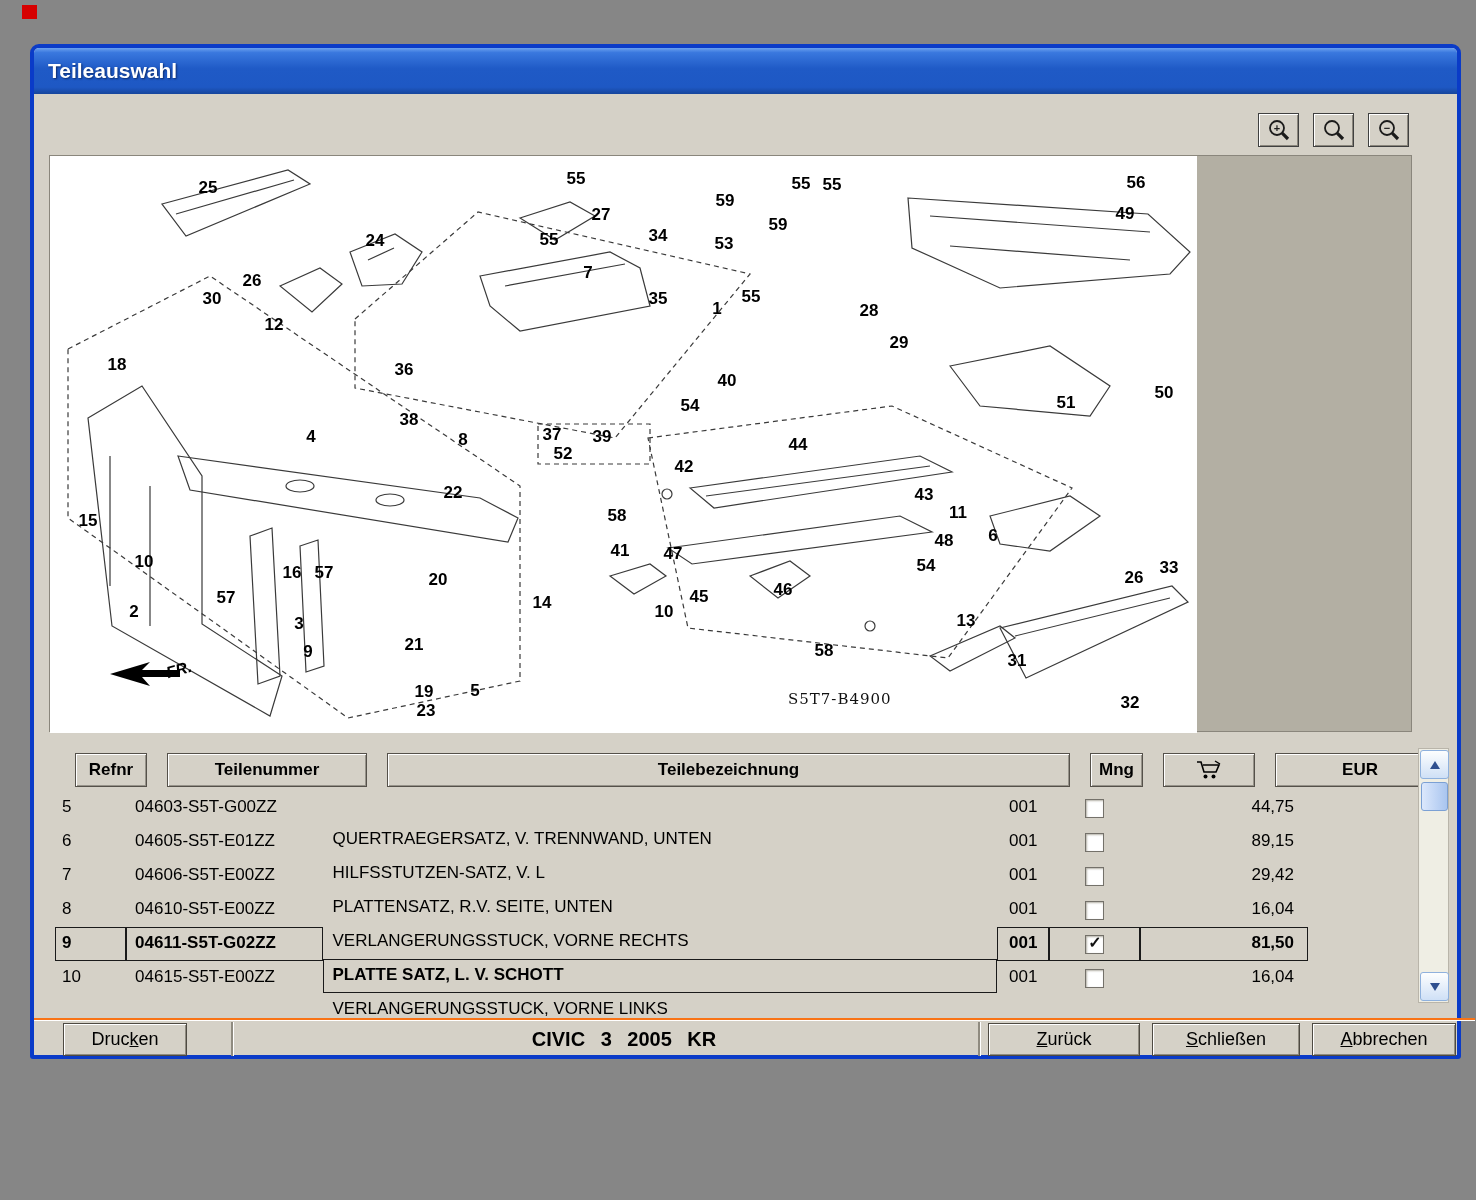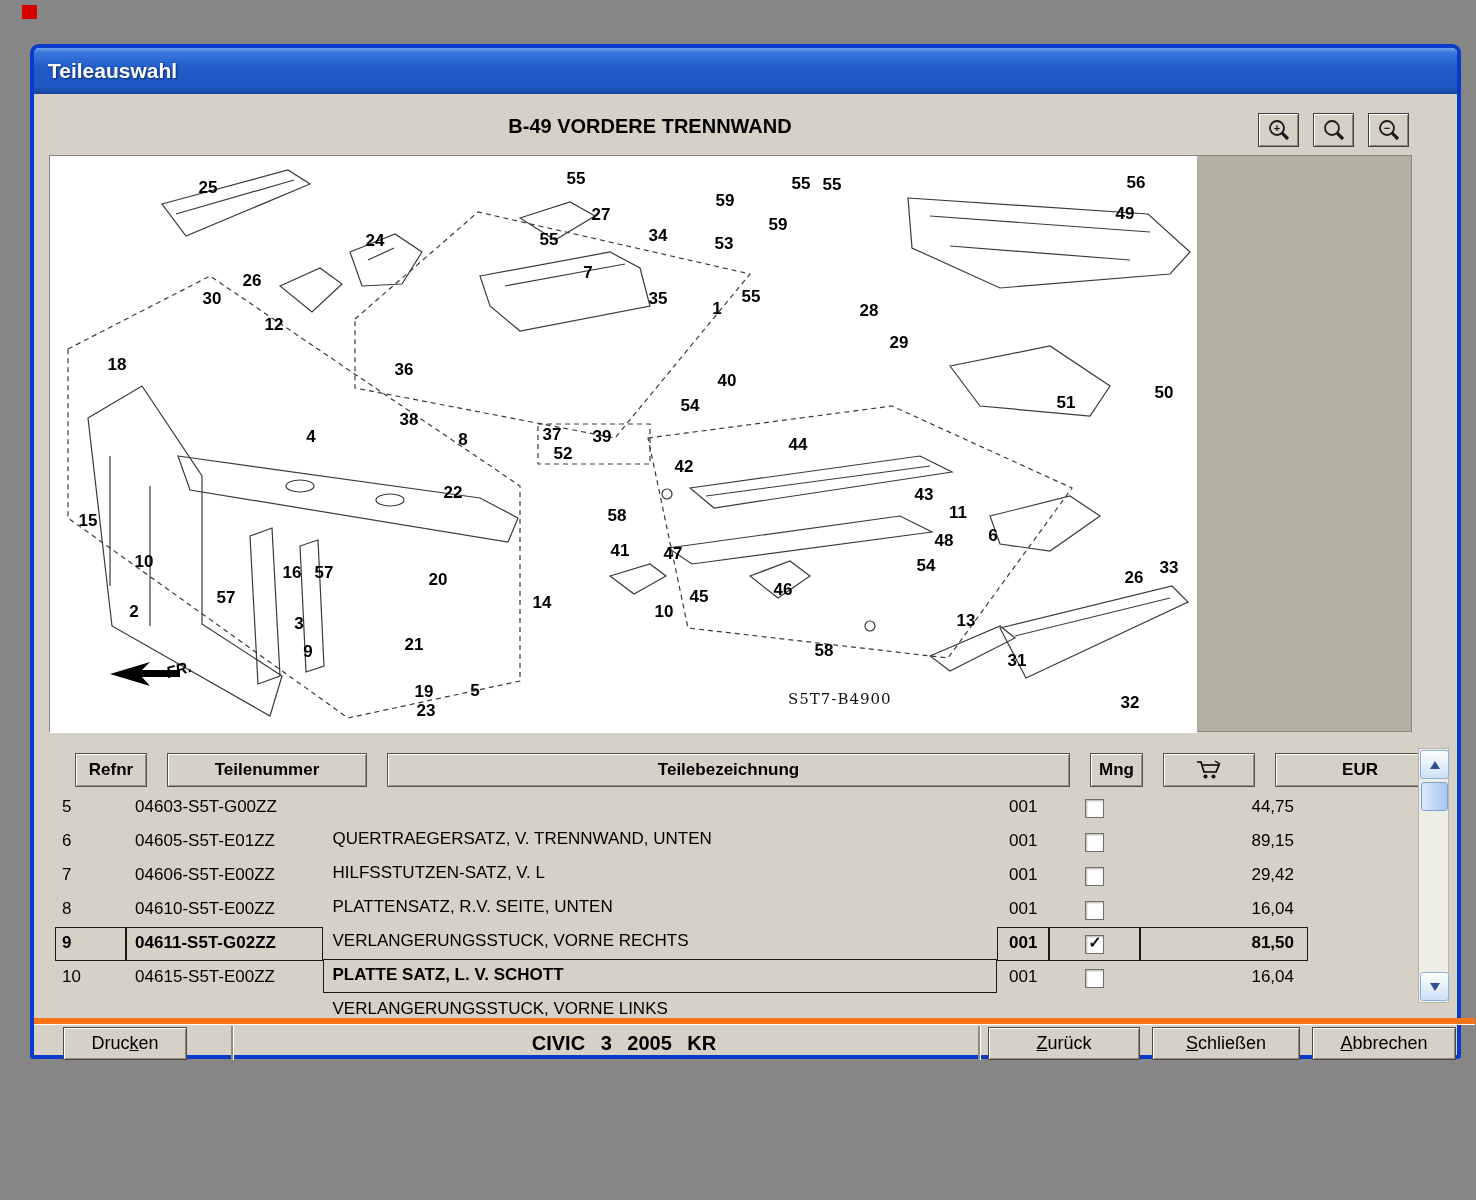--- a/index.html
+++ b/index.html
@@ -59,21 +59,21 @@
   .sb-btn { position:absolute; left:1px; width:27px; height:27px;
             background:linear-gradient(#fdfefe,#cfe0f6); border:1px solid #8fb1dd; border-radius:3px;
             display:flex; align-items:center; justify-content:center; cursor:pointer; }
   .sb-up { top:1px; } .sb-down { bottom:1px; }
   .tri-up { width:0; height:0; border-left:5px solid transparent; border-right:5px solid transparent; border-bottom:8px solid #2f4f8f; }
   .tri-down { width:0; height:0; border-left:5px solid transparent; border-right:5px solid transparent; border-top:8px solid #2f4f8f; }
   .sb-thumb { position:absolute; left:2px; top:33px; width:25px; height:27px;
               background:linear-gradient(to right,#dce8fc,#a9c5ef); border:1px solid #7ba0d4; border-radius:3px; cursor:grab; }
 
   .footer { position:absolute; left:0; top:924px; width:1423px; height:37px;
-            border-top:6px solid #f97316; box-shadow:inset 0 1px 0 #fff;padding-left:18px; }
+            border-top:2px solid #f97316; box-shadow:inset 0 1px 0 #fff;padding-left:18px; }
   .fbtn { position:absolute; top:3px; height:33px; background:#d5d1c7; border:1px solid #4e4a42;
           box-shadow:inset 1px 1px 0 #fff, inset -1px -1px 0 #8f8b80;
           font-size:18px; font-family:inherit; color:#000; cursor:pointer; }
   .fbtn .ak { text-decoration:underline; }
   .fbtn.print { left:29px; width:124px; }
   .fbtn.back { left:954px; width:152px; }
   .fbtn.close { left:1118px; width:148px; }
   .fbtn.cancel { left:1278px; width:144px; }
   .model { position:absolute; left:290px; top:8px; width:600px; text-align:center;
            font-weight:bold; font-size:20px; word-spacing:10px; }
@@ -86,21 +86,20 @@
 <div class="screen">
   <div class="artifact"></div>
 
   <div class="window">
     <div class="titlebar">
       <span class="wtitle">Teileauswahl</span>
     </div>
 
     <div class="content">
 
-      <div class="viewer-title">B-49 VORDERE TRENNWAND</div>
 
       <button class="zoom-btn b1">
         <svg width="24" height="24" viewBox="0 0 24 24">
           <circle cx="10" cy="10" r="7" fill="none" stroke="#1b1b1b" stroke-width="1.8"></circle>
           <line x1="15.2" y1="15.2" x2="21" y2="21" stroke="#1b1b1b" stroke-width="3.2"></line>
           <text x="10" y="13.8" font-size="11" font-weight="bold" text-anchor="middle" fill="#1b1b1b">+</text>
         </svg>
       </button>
       <button class="zoom-btn b2">
         <svg width="24" height="24" viewBox="0 0 24 24">

